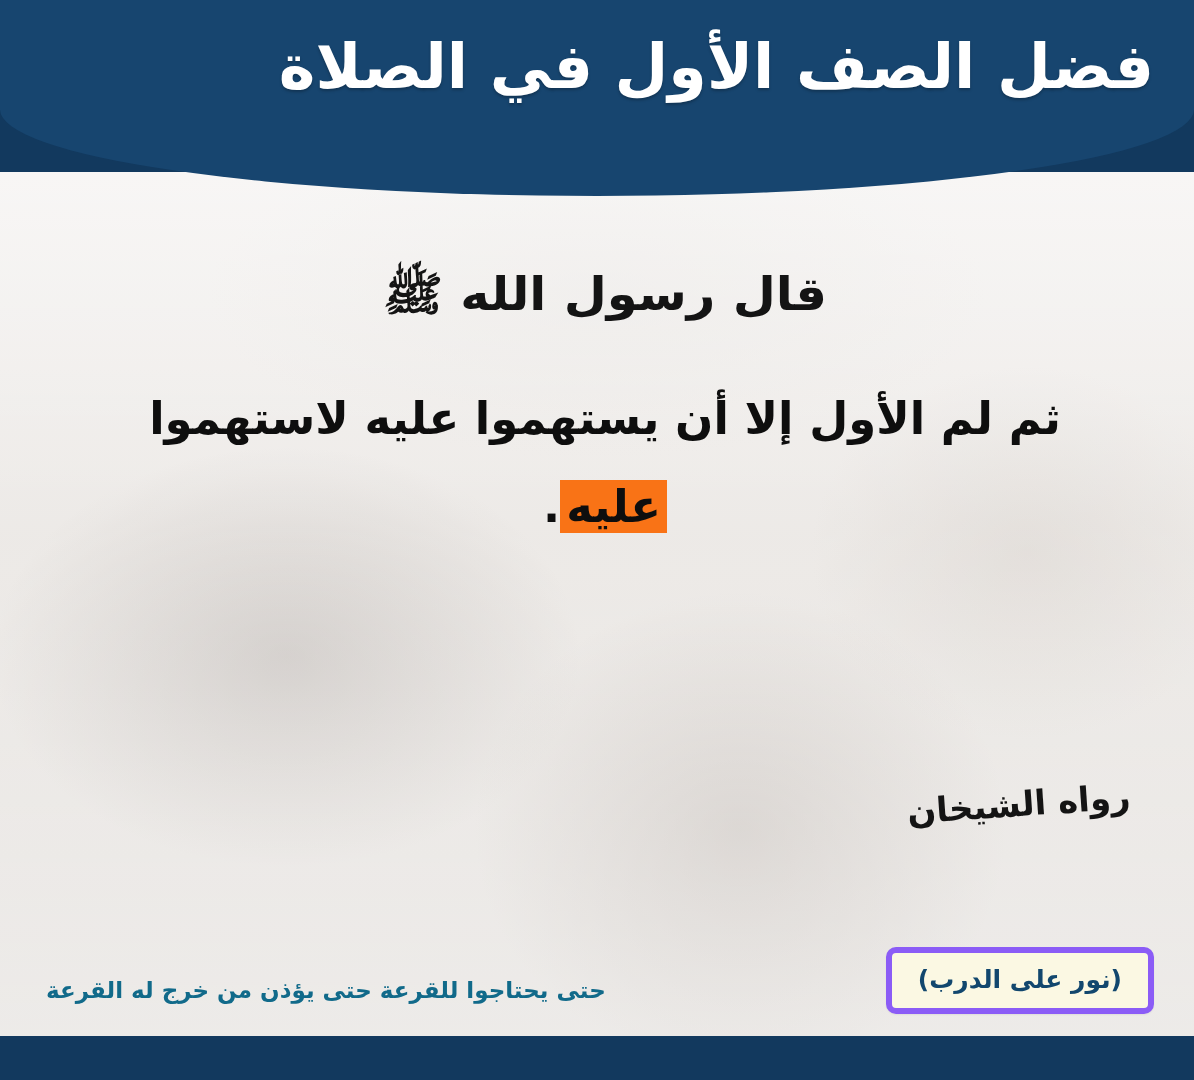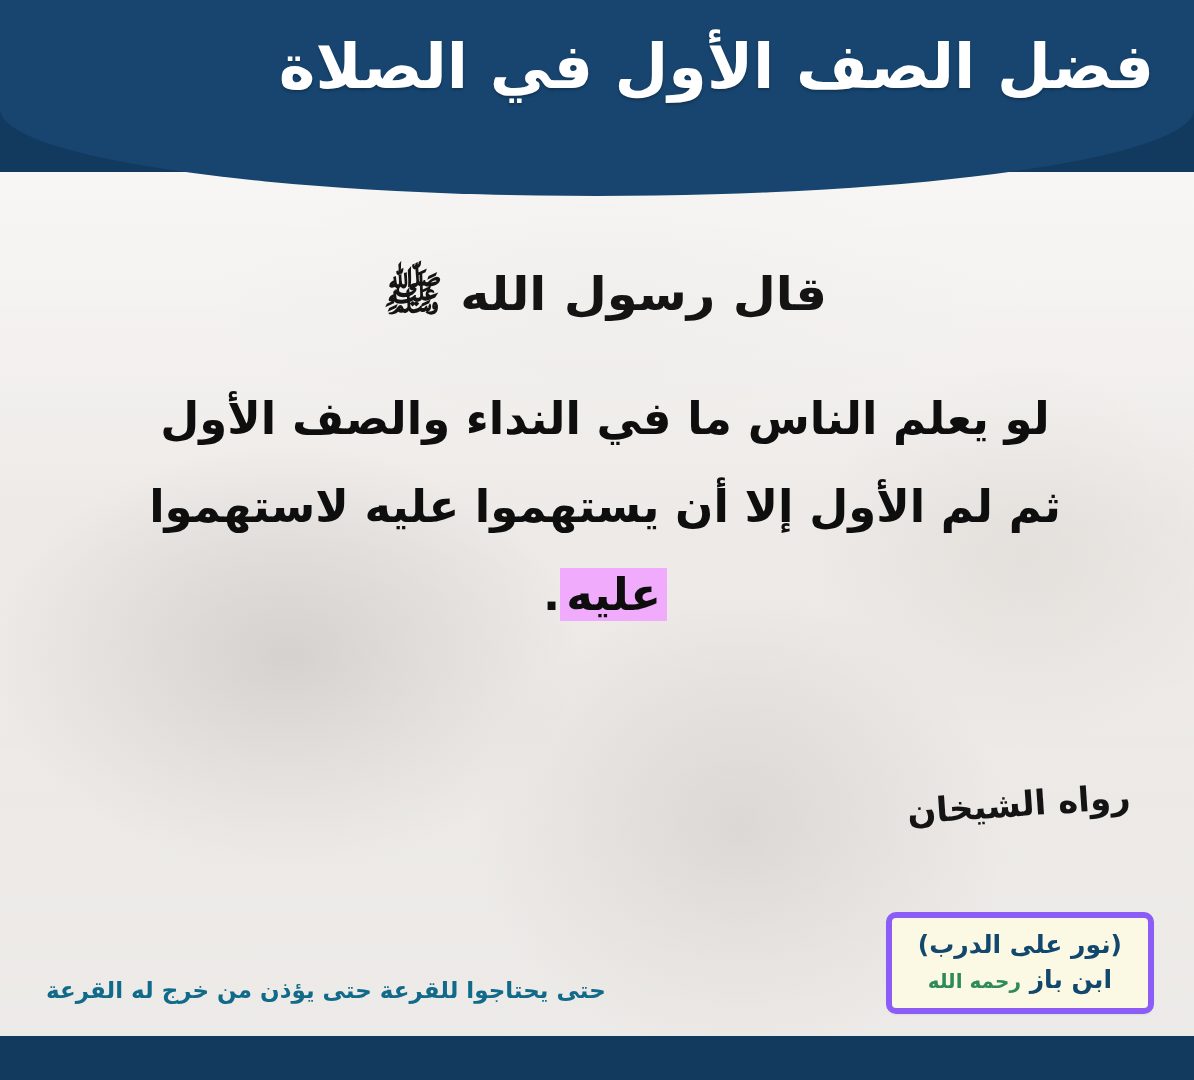--- a/index.html
+++ b/index.html
@@ -89,21 +89,21 @@
     margin-top:42px;
     text-align:center;
     color:#0e0e0e;
     font-size:45px;
     font-weight:bold;
     line-height:1.95;
     direction:rtl;
     padding:0 42px;
   }
   .hadith .hl {
-    background:#f0abfc;
+    background:#f97316;
     padding:0 6px;
     box-decoration-break:clone;
     -webkit-box-decoration-break:clone;
   }
 
   
   .narrator {
     position:absolute;
     top:612px;
     right:64px;
@@ -198,39 +198,34 @@
   <div class="side-strip-r"></div>
 
   <div class="body-area">
     <div class="bg-photo"></div>
 
     <div class="content">
 
       <div class="calligraphy">قال رسول الله ﷺ</div>
 
       <div class="hadith">
-        <div>لو يعلم الناس ما في النداء والصف الأول</div>
         <div>ثم لم الأول إلا أن يستهموا عليه لاستهموا</div>
         <div>
           <span class="hl">عليه</span><span>.</span>
         </div>
       </div>
 
       <div class="narrator">رواه الشيخان</div>
 
       <div class="notes">
         <div class="note-line-3">حتى يحتاجوا للقرعة حتى يؤذن من خرج له القرعة</div>
       </div>
 
       <div class="source-badge">
         <div class="source-program">(نور على الدرب)</div>
-        <div class="source-author">
-          <span>ابن باز</span>
-          <span class="dua">رحمه الله</span>
-        </div>
       </div>
 
     </div>
   </div>
 
   <div class="header">
     <div class="header-title">فضل الصف الأول في الصلاة</div>
   </div>
 
   <div class="footer-bar"></div>

